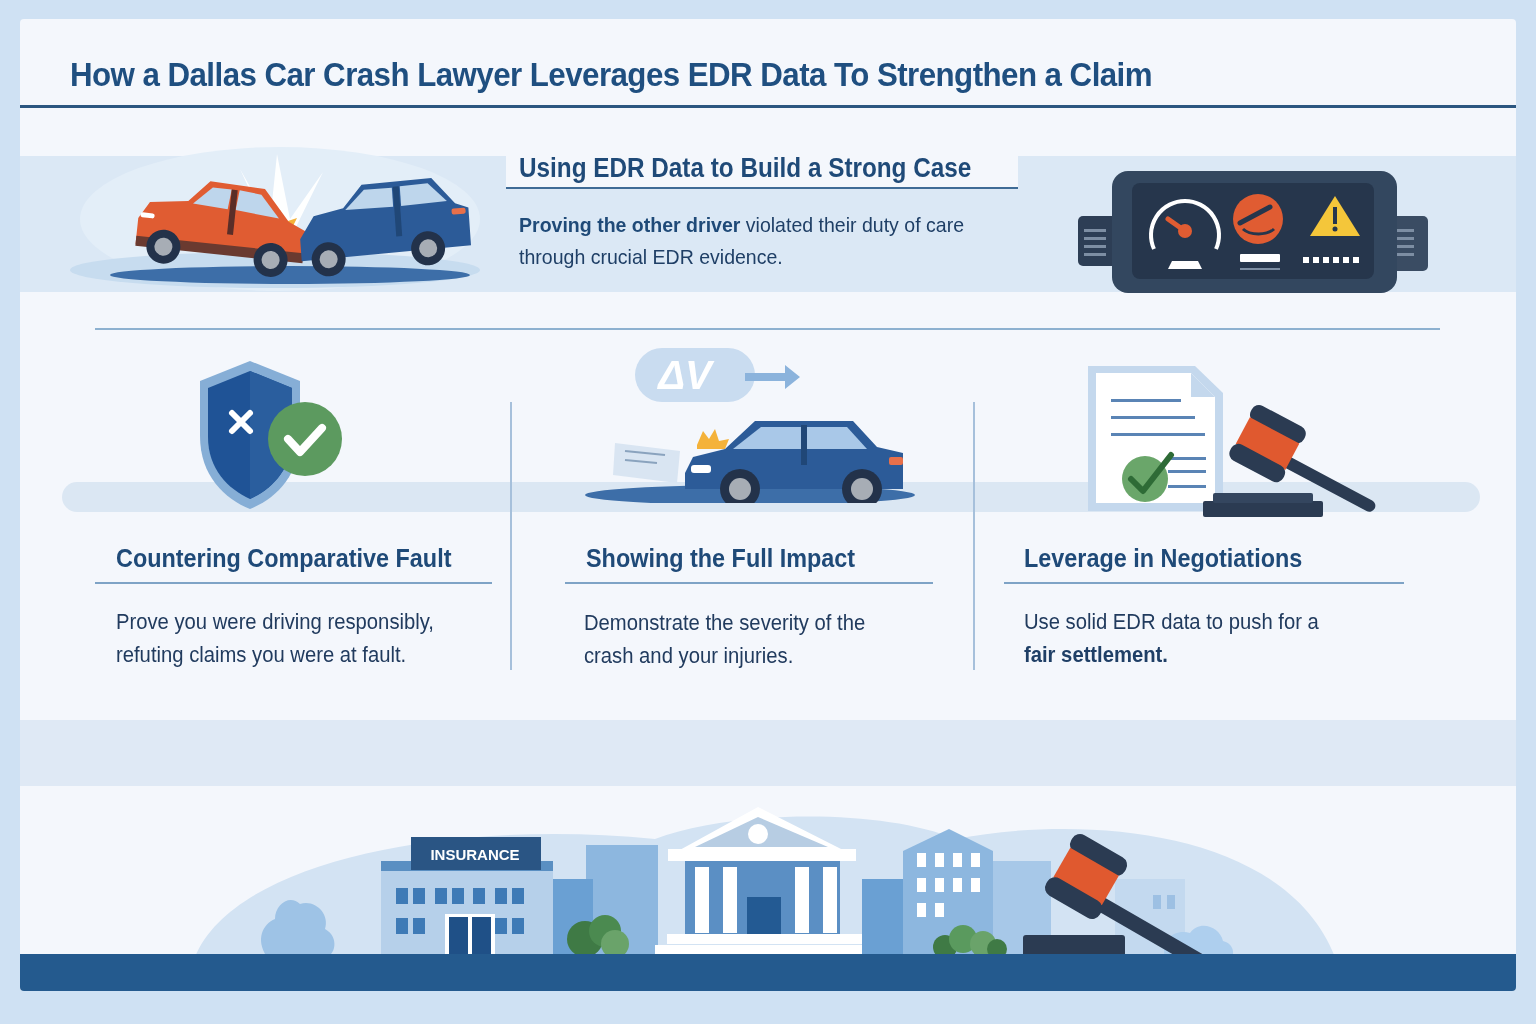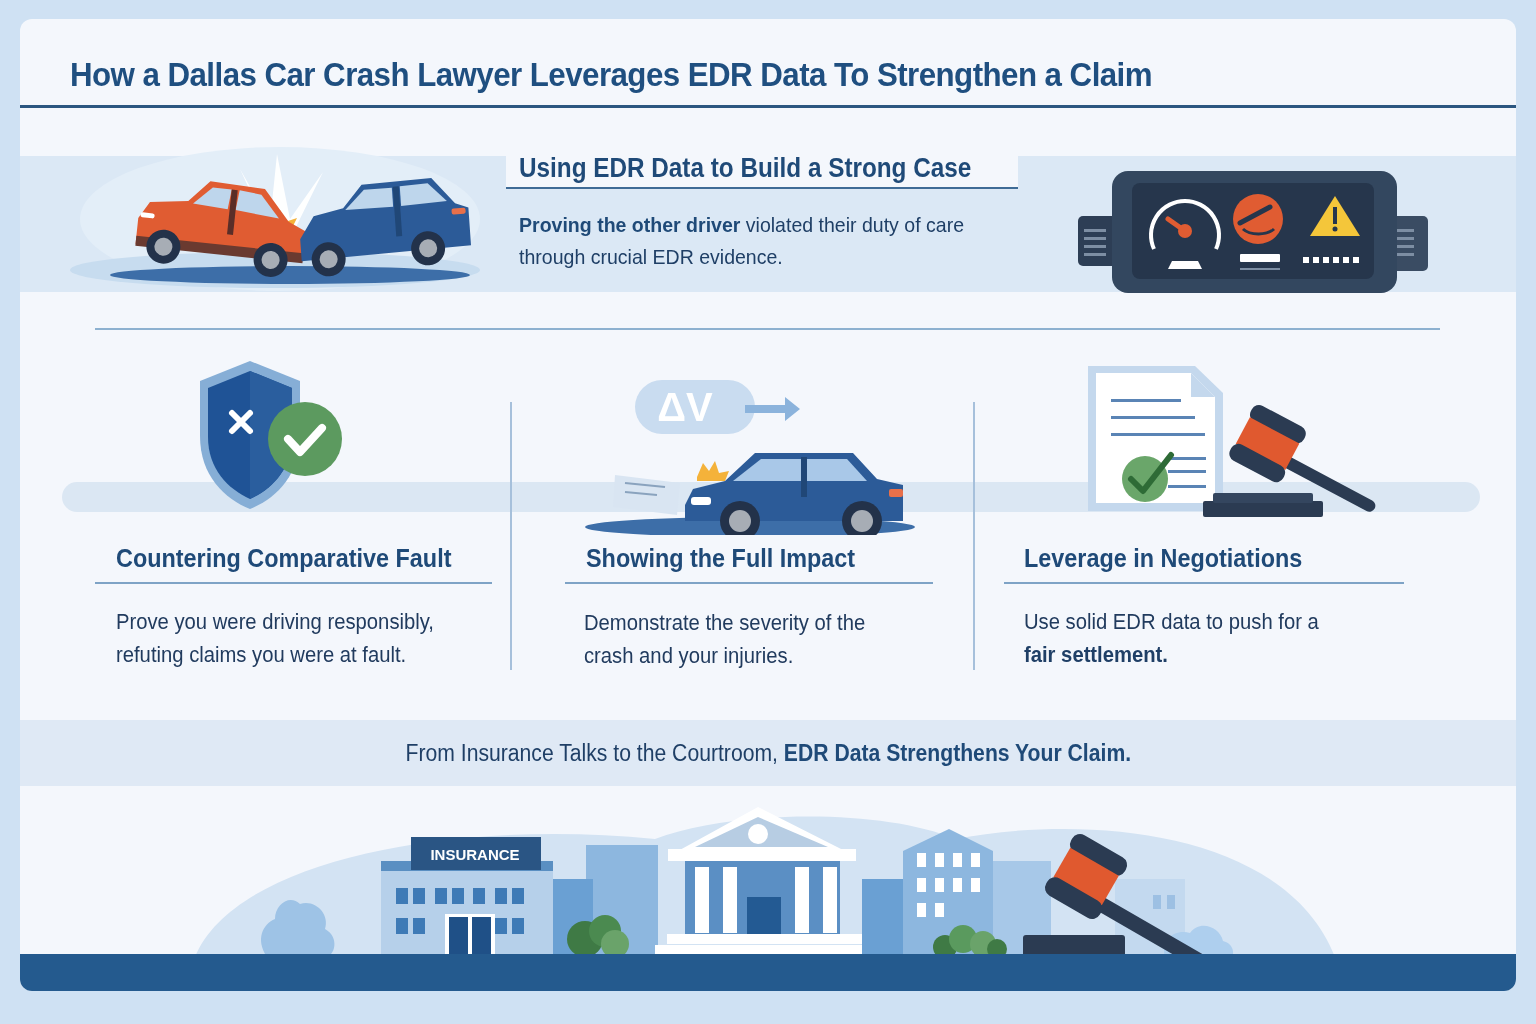--- a/index.html
+++ b/index.html
@@ -5,21 +5,21 @@
   * { box-sizing: border-box; margin: 0; padding: 0; }
   html, body { width: 1536px; height: 1024px; overflow: hidden; }
   body {
     background: #cfe1f3;
     font-family: "Liberation Sans", "DejaVu Sans", sans-serif;
     color: #1d3c62;
     position: relative;
   }
   .card {
     position: absolute; left: 20px; top: 19px; width: 1496px; height: 972px;
-    background: #f4f7fc; border-radius: 12px; overflow: hidden;
+    background: #f4f7fc; border-radius: 4px; overflow: hidden;
   }
   .title {
     position: absolute; left: 50px; top: 36px;
     font-family: "Liberation Sans", sans-serif; font-weight: bold;
     font-size: 34px; color: #1f4f80; letter-spacing: -0.6px;
     transform: scaleX(0.92); transform-origin: left center; white-space: nowrap;
   }
   .title-rule { position: absolute; left: 0; top: 86px; width: 1496px; height: 3px; background: #2b5680; }
 
   
@@ -179,21 +179,21 @@
     <div class="col-rule" style="left:75px; top:563px; width:397px;"></div>
     <div class="col-desc" style="left:96px; top:586px;">
       <span>Prove you were driving responsibly,</span><br>
       <span>refuting claims you were at fault.</span>
     </div>
   </div>
 
   <div class="col-divider" style="left:490px;"></div>
 
   <div>
-    <div style="position:absolute; left:565px; top:356px;">
+    <div style="position:absolute; left:565px; top:324px;font-style:italic;">
       <svg width="340" height="160" viewBox="0 0 340 160">
         <rect x="50" y="5" width="120" height="54" rx="27" fill="#c9dcf0"></rect>
         <text x="100" y="46" text-anchor="middle" font-family="Liberation Sans, sans-serif" font-size="40" font-weight="bold" fill="#ffffff">ΔV</text>
         <path d="M160,30 L200,30 L200,22 L215,34 L200,46 L200,38 L160,38 Z" fill="#8bb3dc"></path>
         <ellipse cx="165" cy="152" rx="165" ry="10" fill="#3d6ea8"></ellipse>
         <path d="M30,100 L95,108 L92,140 L28,132 Z" fill="#d9e5f2"></path>
         <line x1="40" y1="108" x2="80" y2="112" stroke="#8aa3be" stroke-width="2"></line>
         <line x1="40" y1="117" x2="72" y2="120" stroke="#8aa3be" stroke-width="2"></line>
         <polygon points="112,102 118,88 124,96 130,86 134,98 144,96 140,106 112,106" fill="#f4b23a"></polygon>
         <path d="M100,130 L108,114 L140,106 L170,78 L268,78 L292,104 L318,110 L318,146 L100,146 Z" fill="#2c5b98"></path>
@@ -244,23 +244,20 @@
     </div>
     <div class="col-heading" style="left:1004px; top:524px;">Leverage in Negotiations</div>
     <div class="col-rule" style="left:984px; top:563px; width:400px;"></div>
     <div class="col-desc" style="left:1004px; top:586px;">
       <span>Use solid EDR data to push for a</span><br>
       <b>fair settlement.</b>
     </div>
   </div>
 
   <div class="tagline-band"></div>
-  <div class="tagline">
-    <span class="inner"><span>From Insurance Talks to the Courtroom, </span><b>EDR Data Strengthens Your Claim.</b></span>
-  </div>
 
   <div class="skyline">
     <svg width="1496" height="160" viewBox="0 0 1496 160">
       <path d="M160,158 C200,60 420,20 620,40 C700,10 850,10 920,40 C1050,15 1250,30 1300,158 Z" fill="#d3e3f3"></path>
 
       <path d="M232,158 C220,140 228,125 240,120 C240,105 255,95 265,105 C280,100 295,115 290,130 C305,138 300,158 290,158 Z" fill="#9ec3e6"></path>
 
       <rect x="346" y="62" width="172" height="96" fill="#b6d0ea"></rect>
       <rect x="346" y="62" width="172" height="10" fill="#5a8fc2"></rect>
       <rect x="376" y="38" width="130" height="33" fill="#2a5584"></rect>

